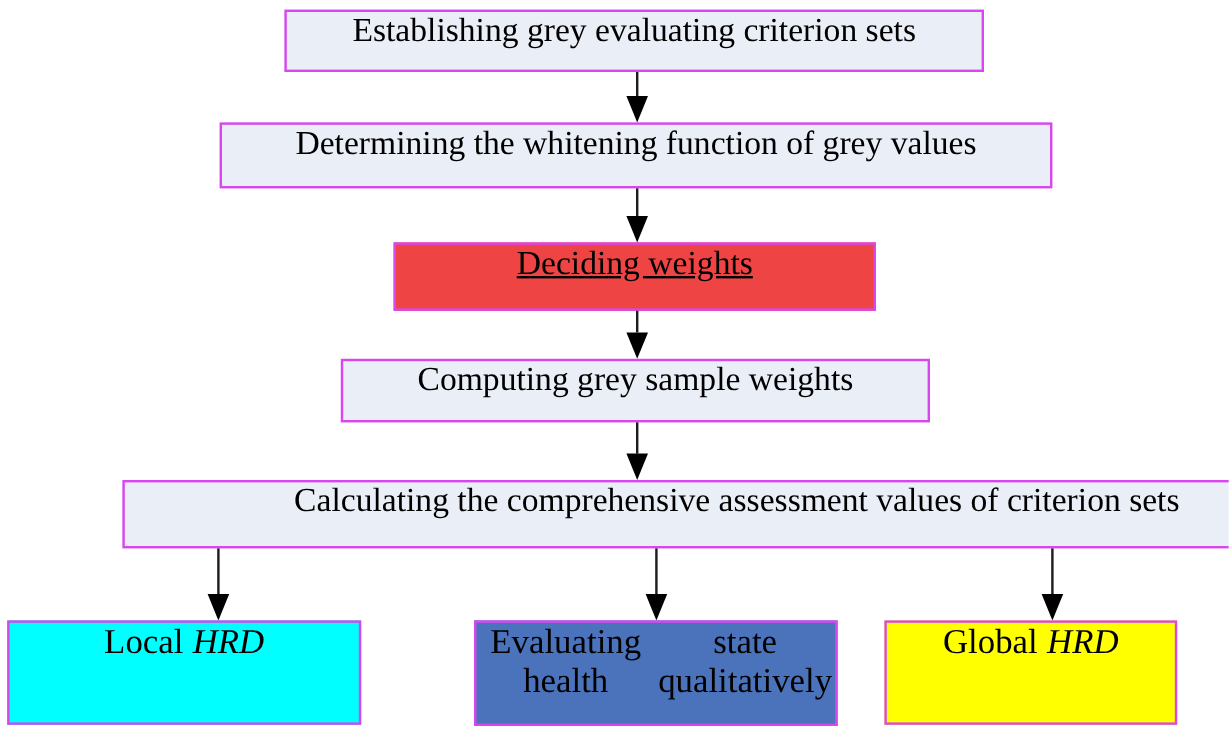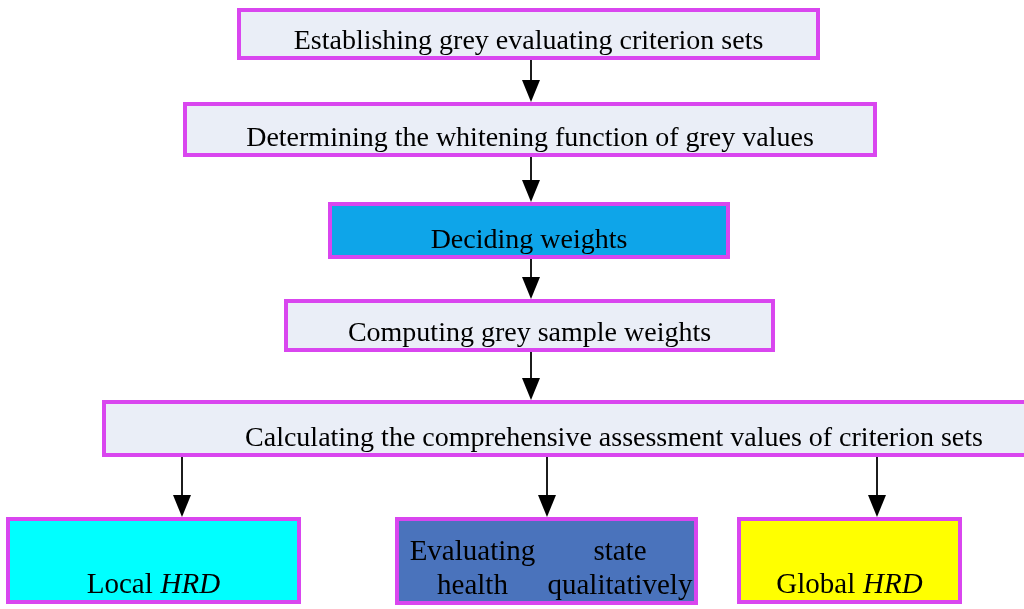--- a/index.html
+++ b/index.html
@@ -7,23 +7,23 @@
     position: relative;
     width: 1024px;
     height: 609px;
     background: #ffffff;
     font-family: "Liberation Serif", "DejaVu Serif", serif;
     overflow: hidden;
   }
   .box {
     position: absolute;
     box-sizing: border-box;
-    border: 4px solid #d946ef;
+    border: 2px solid #d946ef;
     display: flex;
-    align-items: flex-end;
+    align-items: flex-start;
     justify-content: center;
     text-align: center;
     color: #000000;
     font-size: 28px;
     line-height: 1.15;
   }
   .box.output { font-size: 29px; }
   .italic-part { font-style: italic; margin-left: 0.27em; }
   .two-line span { display: block; }
   .arrow {
@@ -52,21 +52,21 @@
 <div id="stage">
 
   <div class="box" style="left: 237px; top: 8px; width: 583px; height: 52px; background-color: rgb(234, 238, 247);">
     <span>Establishing grey evaluating criterion sets</span>
   </div>
 
   <div class="box" style="left: 183px; top: 102px; width: 694px; height: 55px; background-color: rgb(234, 238, 247);">
     <span>Determining the whitening function of grey values</span>
   </div>
 
-  <div class="box" style="left: 328px; top: 202px; width: 402px; height: 57px; background-color: #0ea5e9;">
+  <div class="box" style="left: 328px; top: 202px; width: 402px; height: 57px; background-color: #ef4444; text-decoration: underline;">
     <span>Deciding weights</span>
   </div>
 
   <div class="box" style="left: 284px; top: 299px; width: 491px; height: 53px; background-color: rgb(234, 238, 247);">
     <span>Computing grey sample weights</span>
   </div>
 
   <div class="box" style="left: 102px; top: 400px; width: 1024px; height: 57px; background-color: rgb(234, 238, 247);">
     <span>Calculating the comprehensive assessment values of criterion sets</span>
   </div>
@@ -104,18 +104,18 @@
   <div class="box output" style="left: 6px; top: 517px; width: 295px; height: 87px; background-color: rgb(0, 255, 255);">
     <span>Local</span>
       <span class="italic-part">HRD</span>
   </div>
 
   <div class="box output two-line" style="left: 395px; top: 517px; width: 303px; height: 88px; flex-direction: row; background-color: rgb(74, 115, 188);">
     <span>Evaluating health</span>
     <span>state qualitatively</span>
   </div>
 
-  <div class="box output" style="left: 737px; top: 517px; width: 225px; height: 87px; background-color: rgb(255, 255, 0);">
+  <div class="box output" style="left: 737px; top: 517px; width: 244px; height: 87px; background-color: rgb(255, 255, 0);">
     <span>Global</span>
       <span class="italic-part">HRD</span>
   </div>
 
 </div>
 
 </body></html>

